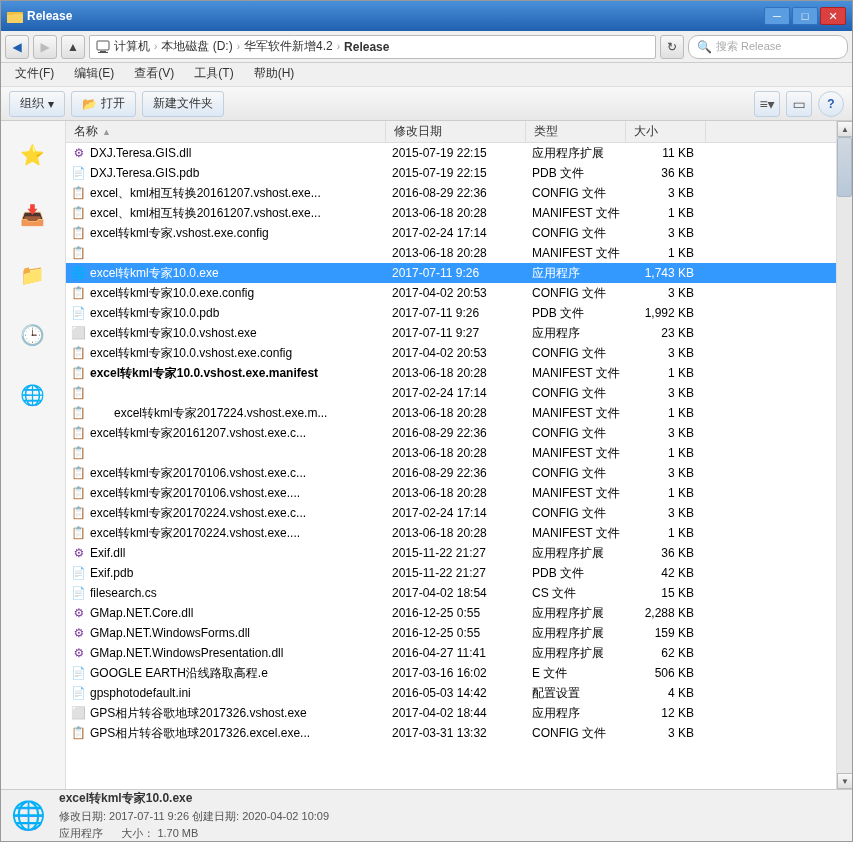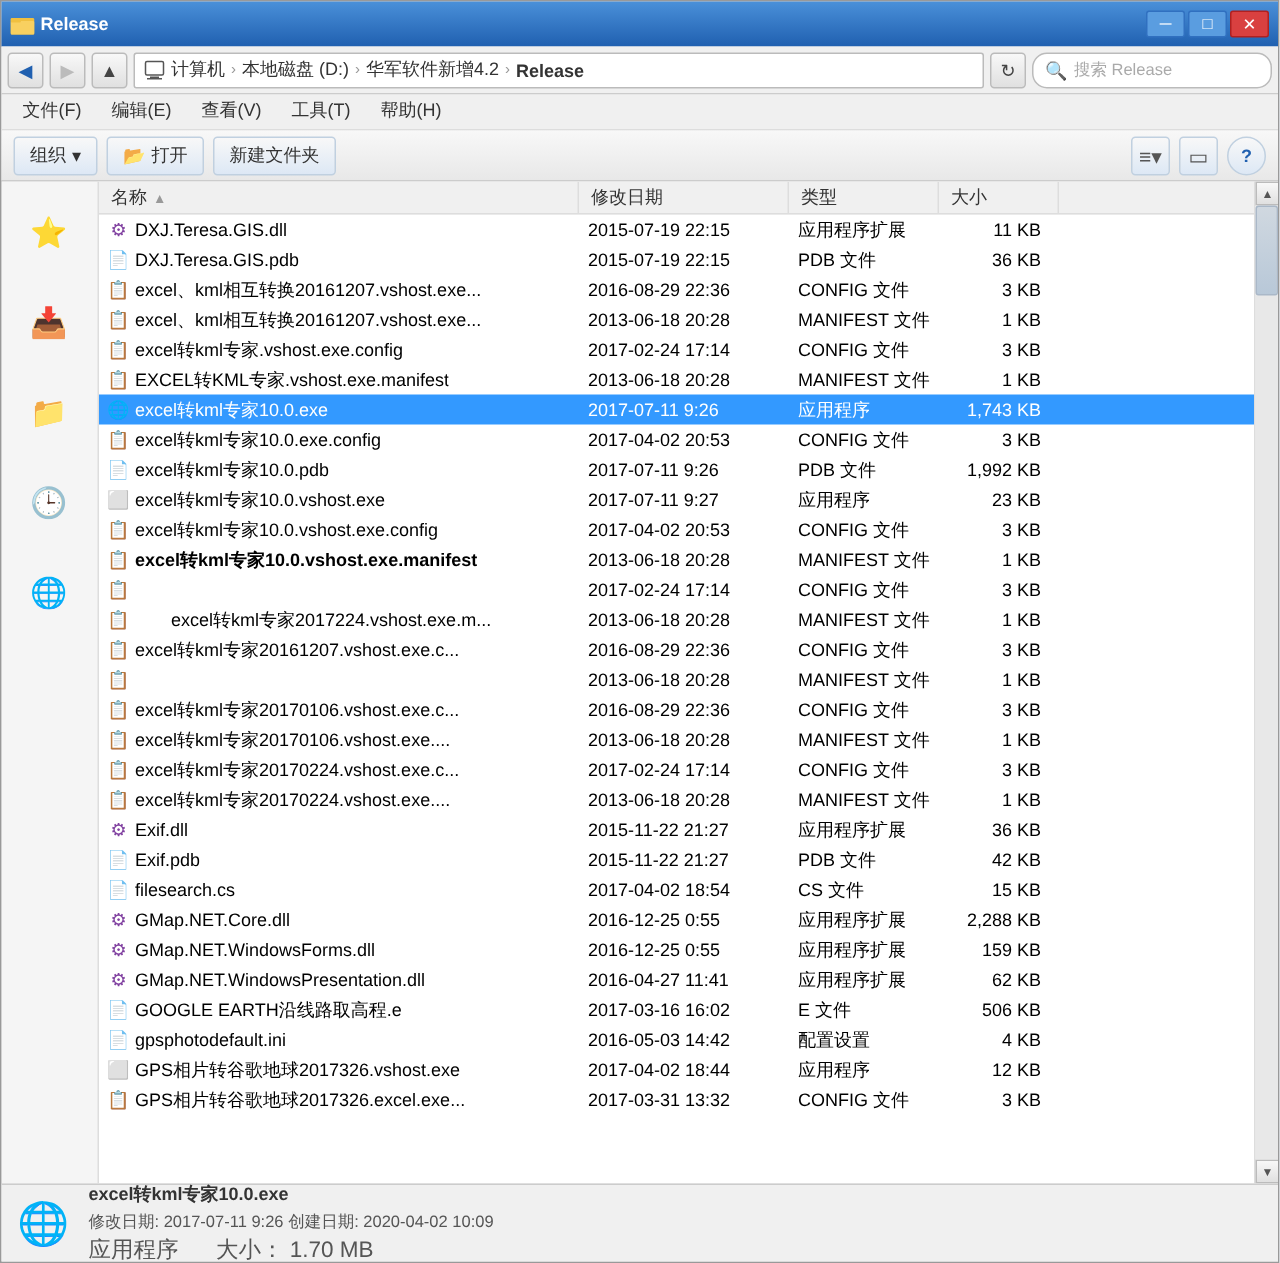--- a/index.html
+++ b/index.html
@@ -411,21 +411,21 @@
       font-weight: bold;
       color: #333;
     }
 
     .status-detail {
       font-size: 11px;
       color: #555;
     }
 
     .status-meta {
-      font-size: 15px;
+      font-size: 11px;
       color: #555;
     }
 
     
     .file-row.selected .file-cell {
       color: white;
     }
   </style>
 </head>
 <body>
@@ -587,21 +587,20 @@
               <span class="file-icon" style="color: rgb(128, 128, 128);">📋</span>
               <span style="overflow: hidden; text-overflow: ellipsis; white-space: nowrap;">excel转kml专家.vshost.exe.config</span>
             </div>
             <div class="file-cell date">2017-02-24 17:14</div>
             <div class="file-cell type">CONFIG 文件</div>
             <div class="file-cell size">3 KB</div>
           </div>
           <div class="file-row">
             <div class="file-cell name">
               <span class="file-icon" style="color: rgb(128, 128, 128);">📋</span>
-              <span style="overflow: hidden; text-overflow: ellipsis; white-space: nowrap;">EXCEL转KML专家.vshost.exe.manifest</span>
             </div>
             <div class="file-cell date">2013-06-18 20:28</div>
             <div class="file-cell type">MANIFEST 文件</div>
             <div class="file-cell size">1 KB</div>
           </div>
           <div class="file-row selected">
             <div class="file-cell name">
               <span class="file-icon" style="color: rgb(32, 96, 192);">🌐</span>
               <span style="overflow: hidden; text-overflow: ellipsis; white-space: nowrap;">excel转kml专家10.0.exe</span>
             </div>

